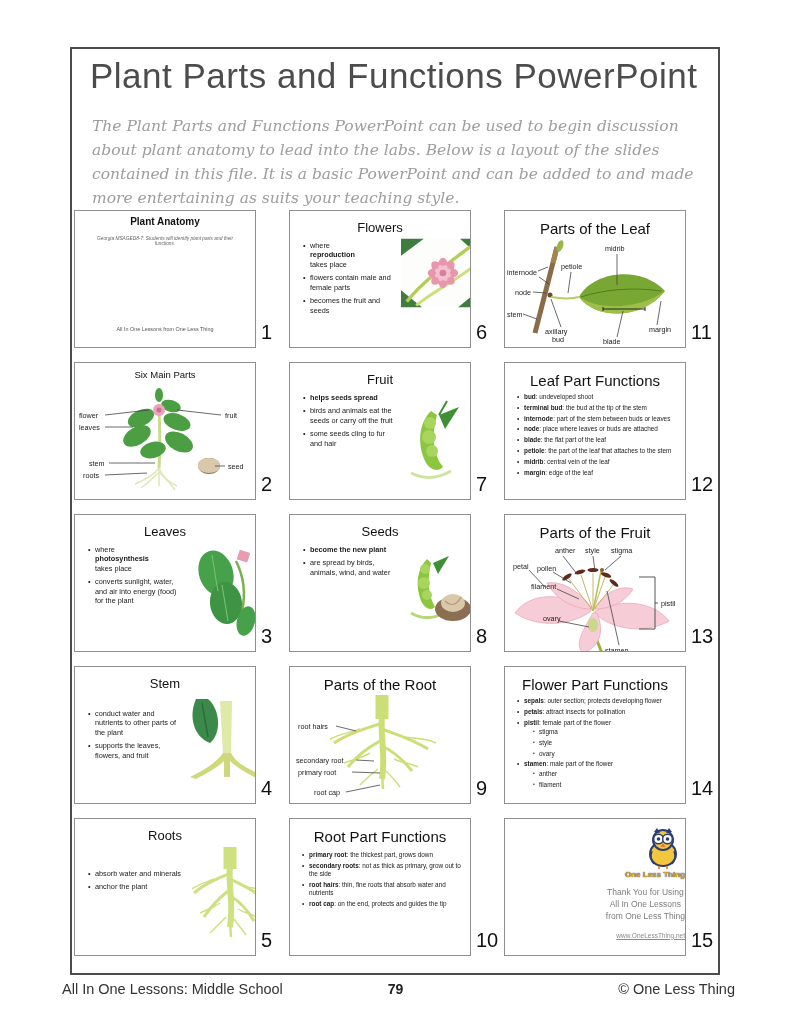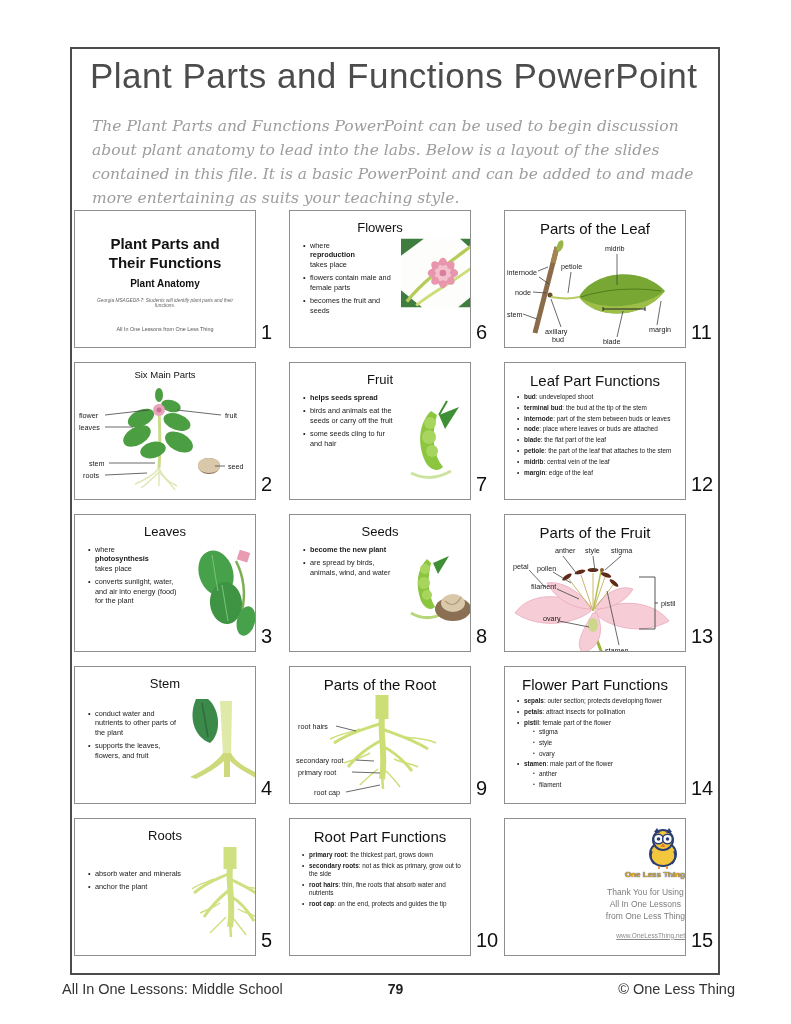--- a/index.html
+++ b/index.html
@@ -62,24 +62,20 @@
 
 <div class="sheet">
   <div class="sheet-border"></div>
   <div class="doc-title">Plant Parts and Functions PowerPoint</div>
   <div class="intro">The Plant Parts and Functions PowerPoint can be used to begin discussion about plant anatomy to lead into the labs. Below is a layout of the slides contained in this file. It is a basic PowerPoint and can be added to and made more entertaining as suits your teaching style.</div>
 
   <div class="grid">
 
     <div class="cell">
       <div class="slide">
-        <div class="t1">
-          <span class="blk">Plant Parts and</span>
-          <span class="blk">Their Functions</span>
-        </div>
         <div class="t1-sub">Plant Anatomy</div>
         <div class="t1-std">Georgia MSAGED8-7: Students will identify plant parts and their functions.</div>
         <div class="t1-credit">All In One Lessons from One Less Thing</div>
       </div>
       <div class="num">1</div>
     </div>
 
     <div class="cell">
       <div class="slide">
         <div class="s-title med">Flowers</div>

